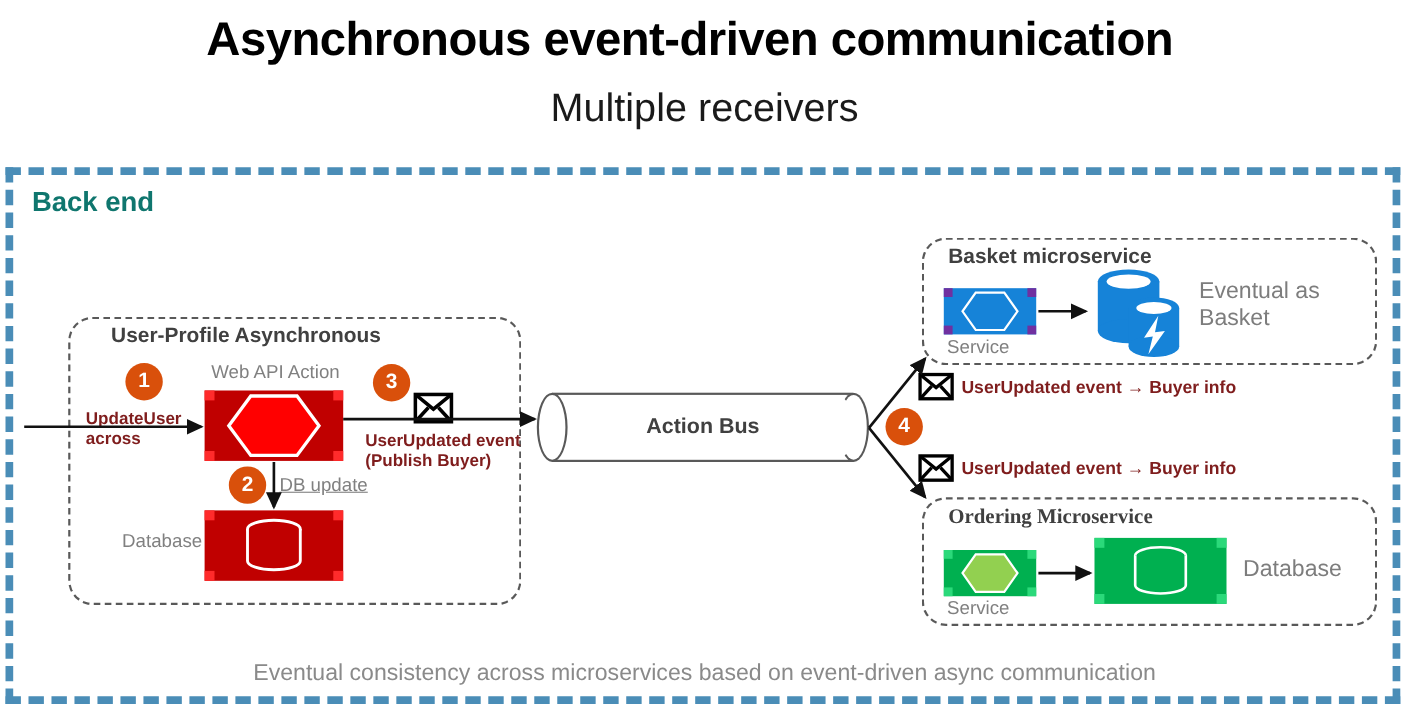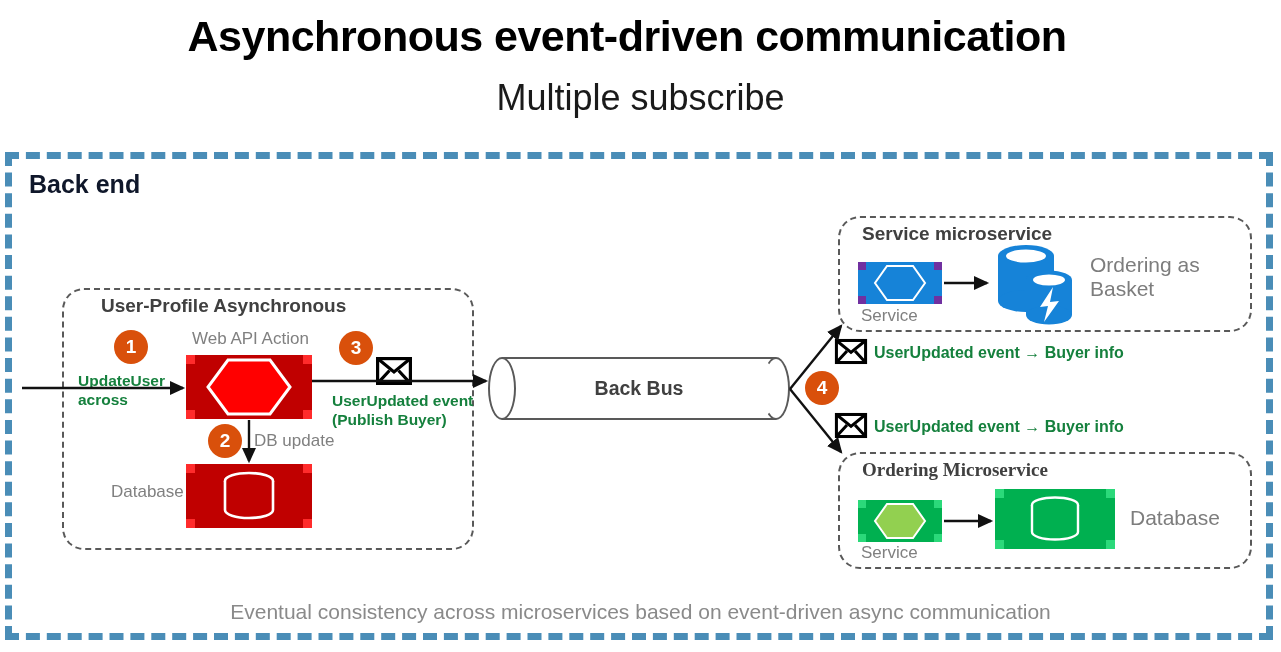--- a/index.html
+++ b/index.html
@@ -9,28 +9,28 @@
 
   
   #title-main{left:0;top:14px;width:1254px;text-align:center;
       font-size:43px;font-weight:bold;color:#000000;letter-spacing:-0.5px;line-height:1.05;}
   #title-sub{left:0;top:78px;width:1281px;text-align:center;
       font-size:36px;font-weight:normal;color:#1a1a1a;line-height:1.1;}
 
   
   #backend-frame{left:5px;top:152px;width:1268px;height:488px;
       border:7px dashed #4A8DB7;box-sizing:border-box;background:transparent;}
-  #backend-label{left:29px;top:170px;font-size:25px;font-weight:bold;color:#0f172a;}
+  #backend-label{left:29px;top:170px;font-size:25px;font-weight:bold;color:#0f766e;}
 
   
   .dash-box{border:2px dashed #595959;border-radius:22px;box-sizing:border-box;background:transparent;}
   .box-title{font-size:19px;font-weight:bold;color:#404040;white-space:nowrap;}
   .gray-label{font-size:17px;color:#808080;white-space:nowrap;}
   .gray-label-lg{font-size:21px;color:#7d7d7d;white-space:nowrap;line-height:1.15;}
-  .bold-label{font-size:15.5px;font-weight:bold;color:#15803d;white-space:nowrap;line-height:1.22;}
+  .bold-label{font-size:15.5px;font-weight:bold;color:#7f1d1d;white-space:nowrap;line-height:1.22;}
 
   
   .badge{width:34px;height:34px;border-radius:50%;background:#D9500B;color:#ffffff;
       font-size:19px;font-weight:bold;display:flex;align-items:center;justify-content:center;}
 
   
   .tile{box-sizing:border-box;position:absolute;}
   .tile .plate{position:absolute;left:0;top:0;right:0;bottom:0;}
   .corner{position:absolute;width:9px;height:9px;}
 
@@ -49,21 +49,21 @@
   
   #caption{left:0;top:600px;width:1281px;text-align:center;font-size:21px;color:#8a8a8a;}
 
   svg{display:block;overflow:visible;}
   #wires{position:absolute;left:0;top:0;width:1281px;height:652px;pointer-events:none;}
 </style>
 </head>
 <body>
 
 <div class="abs" id="title-main">Asynchronous event-driven communication</div>
-<div class="abs" id="title-sub">Multiple subscribe</div>
+<div class="abs" id="title-sub">Multiple receivers</div>
 
 <div class="abs" id="backend-frame"></div>
 <div class="abs" id="backend-label">Back end</div>
 
 <div class="abs dash-box" style="left:62px;top:288px;width:412px;height:262px;"></div>
 <div class="abs box-title" style="left:101px;top:295px;">User-Profile Asynchronous</div>
 
 <div class="abs badge" style="left:114px;top:330px;">1</div>
 
 <div class="abs bold-label" style="left:78px;top:372px;text-align:left;">
@@ -78,21 +78,21 @@
   <svg class="abs" style="left:0;top:0;" width="126" height="64" viewBox="0 0 126 64">
     <polygon points="42,5 84,5 104,32 84,59 42,59 22,32" fill="#FF0000" stroke="#ffffff" stroke-width="3"></polygon>
   </svg>
   <div class="corner" style="left:0;top:0;background:#FF2B2B;"></div>
   <div class="corner" style="right:0;top:0;background:#FF2B2B;"></div>
   <div class="corner" style="left:0;bottom:0;background:#FF2B2B;"></div>
   <div class="corner" style="right:0;bottom:0;background:#FF2B2B;"></div>
 </div>
 
 <div class="abs badge" style="left:208px;top:424px;">2</div>
-<div class="abs gray-label" style="left:254px;top:431px;">DB update</div>
+<div class="abs gray-label" style="left:254px;top:431px;text-decoration:underline;">DB update</div>
 
 <div class="abs gray-label" style="left:111px;top:482px;">Database</div>
 
 <div class="tile" style="left:186px;top:464px;width:126px;height:64px;">
   <div class="plate" style="background:#C00000;"></div>
   <svg class="abs" style="left:0;top:0;" width="126" height="64" viewBox="0 0 126 64">
     <ellipse cx="63" cy="17" rx="24" ry="8" fill="#C00000" stroke="#ffffff" stroke-width="2.6"></ellipse>
     <path d="M39,17 L39,46 A24,8 0 0 0 87,46 L87,17" fill="#C00000" stroke="#ffffff" stroke-width="2.6"></path>
   </svg>
   <div class="corner" style="left:0;top:0;background:#FF2B2B;"></div>
@@ -112,42 +112,42 @@
 <div class="abs bold-label" style="left:332px;top:392px;">
   <span>UserUpdated event</span><br>
   <span>(Publish Buyer)</span>
 </div>
 
 <div class="abs" id="event-bus">
   <div class="cyl-body"></div>
   <div class="cap right"></div>
   <div class="cap left"></div>
   <div class="label">
-    <span>Back Bus</span>
+    <span>Action Bus</span>
   </div>
 </div>
 
 <div class="abs badge" style="left:805px;top:371px;">4</div>
 
 <svg class="abs" style="left:835px;top:339px;" width="32" height="25" viewBox="0 0 36 28">
   <rect x="1.6" y="1.6" width="32.8" height="24.8" fill="#ffffff" stroke="#000000" stroke-width="3.4"></rect>
   <path d="M1.6,1.6 L18,15 L34.4,1.6" fill="none" stroke="#000000" stroke-width="3.4"></path>
   <path d="M1.6,26.4 L13.5,13.5 M34.4,26.4 L22.5,13.5" fill="none" stroke="#000000" stroke-width="3.4"></path>
 </svg>
 <div class="abs bold-label" style="left:874px;top:343px;font-size:16px;">UserUpdated event → Buyer info</div>
 
 <svg class="abs" style="left:835px;top:413px;" width="32" height="25" viewBox="0 0 36 28">
   <rect x="1.6" y="1.6" width="32.8" height="24.8" fill="#ffffff" stroke="#000000" stroke-width="3.4"></rect>
   <path d="M1.6,1.6 L18,15 L34.4,1.6" fill="none" stroke="#000000" stroke-width="3.4"></path>
   <path d="M1.6,26.4 L13.5,13.5 M34.4,26.4 L22.5,13.5" fill="none" stroke="#000000" stroke-width="3.4"></path>
 </svg>
 <div class="abs bold-label" style="left:874px;top:417px;font-size:16px;">UserUpdated event → Buyer info</div>
 
 <div class="abs dash-box" style="left:838px;top:216px;width:414px;height:116px;"></div>
-<div class="abs box-title" style="left:862px;top:223px;">Service microservice</div>
+<div class="abs box-title" style="left:862px;top:223px;">Basket microservice</div>
 
 <div class="tile" style="left:858px;top:262px;width:84px;height:42px;">
   <div class="plate" style="background:#1683D8;"></div>
   <svg class="abs" style="left:0;top:0;" width="84" height="42" viewBox="0 0 84 42">
     <polygon points="29,4 55,4 67,21 55,38 29,38 17,21" fill="#1683D8" stroke="#ffffff" stroke-width="2"></polygon>
   </svg>
   <div class="corner" style="left:0;top:0;width:8px;height:8px;background:#7030A0;"></div>
   <div class="corner" style="right:0;top:0;width:8px;height:8px;background:#7030A0;"></div>
   <div class="corner" style="left:0;bottom:0;width:8px;height:8px;background:#7030A0;"></div>
   <div class="corner" style="right:0;bottom:0;width:8px;height:8px;background:#7030A0;"></div>
@@ -161,21 +161,21 @@
     <ellipse cx="34" cy="58" rx="28" ry="11"></ellipse>
     <ellipse cx="34" cy="13" rx="20" ry="6.5" fill="#ffffff"></ellipse>
     <ellipse cx="57" cy="37" rx="23" ry="9.5"></ellipse>
     <rect x="34" y="37" width="46" height="35"></rect>
     <ellipse cx="57" cy="72" rx="23" ry="9.5"></ellipse>
     <ellipse cx="57" cy="37" rx="16" ry="5.5" fill="#ffffff"></ellipse>
   </g>
   <polygon points="61,44 48,64 56,63 52,79 67,58 58,59" fill="#ffffff"></polygon>
 </svg>
 <div class="abs gray-label-lg" style="left:1090px;top:253px;">
-  <span>Ordering as</span><br>
+  <span>Eventual as</span><br>
   <span>Basket</span>
 </div>
 
 <div class="abs dash-box" style="left:838px;top:452px;width:414px;height:117px;"></div>
 <div class="abs box-title" style="left:862px;top:459px;font-family:Liberation Serif, serif;">Ordering Microservice</div>
 
 <div class="tile" style="left:858px;top:500px;width:84px;height:42px;">
   <div class="plate" style="background:#00B050;"></div>
   <svg class="abs" style="left:0;top:0;" width="84" height="42" viewBox="0 0 84 42">
     <polygon points="29,4 55,4 67,21 55,38 29,38 17,21" fill="#92D050" stroke="#ffffff" stroke-width="2"></polygon>

